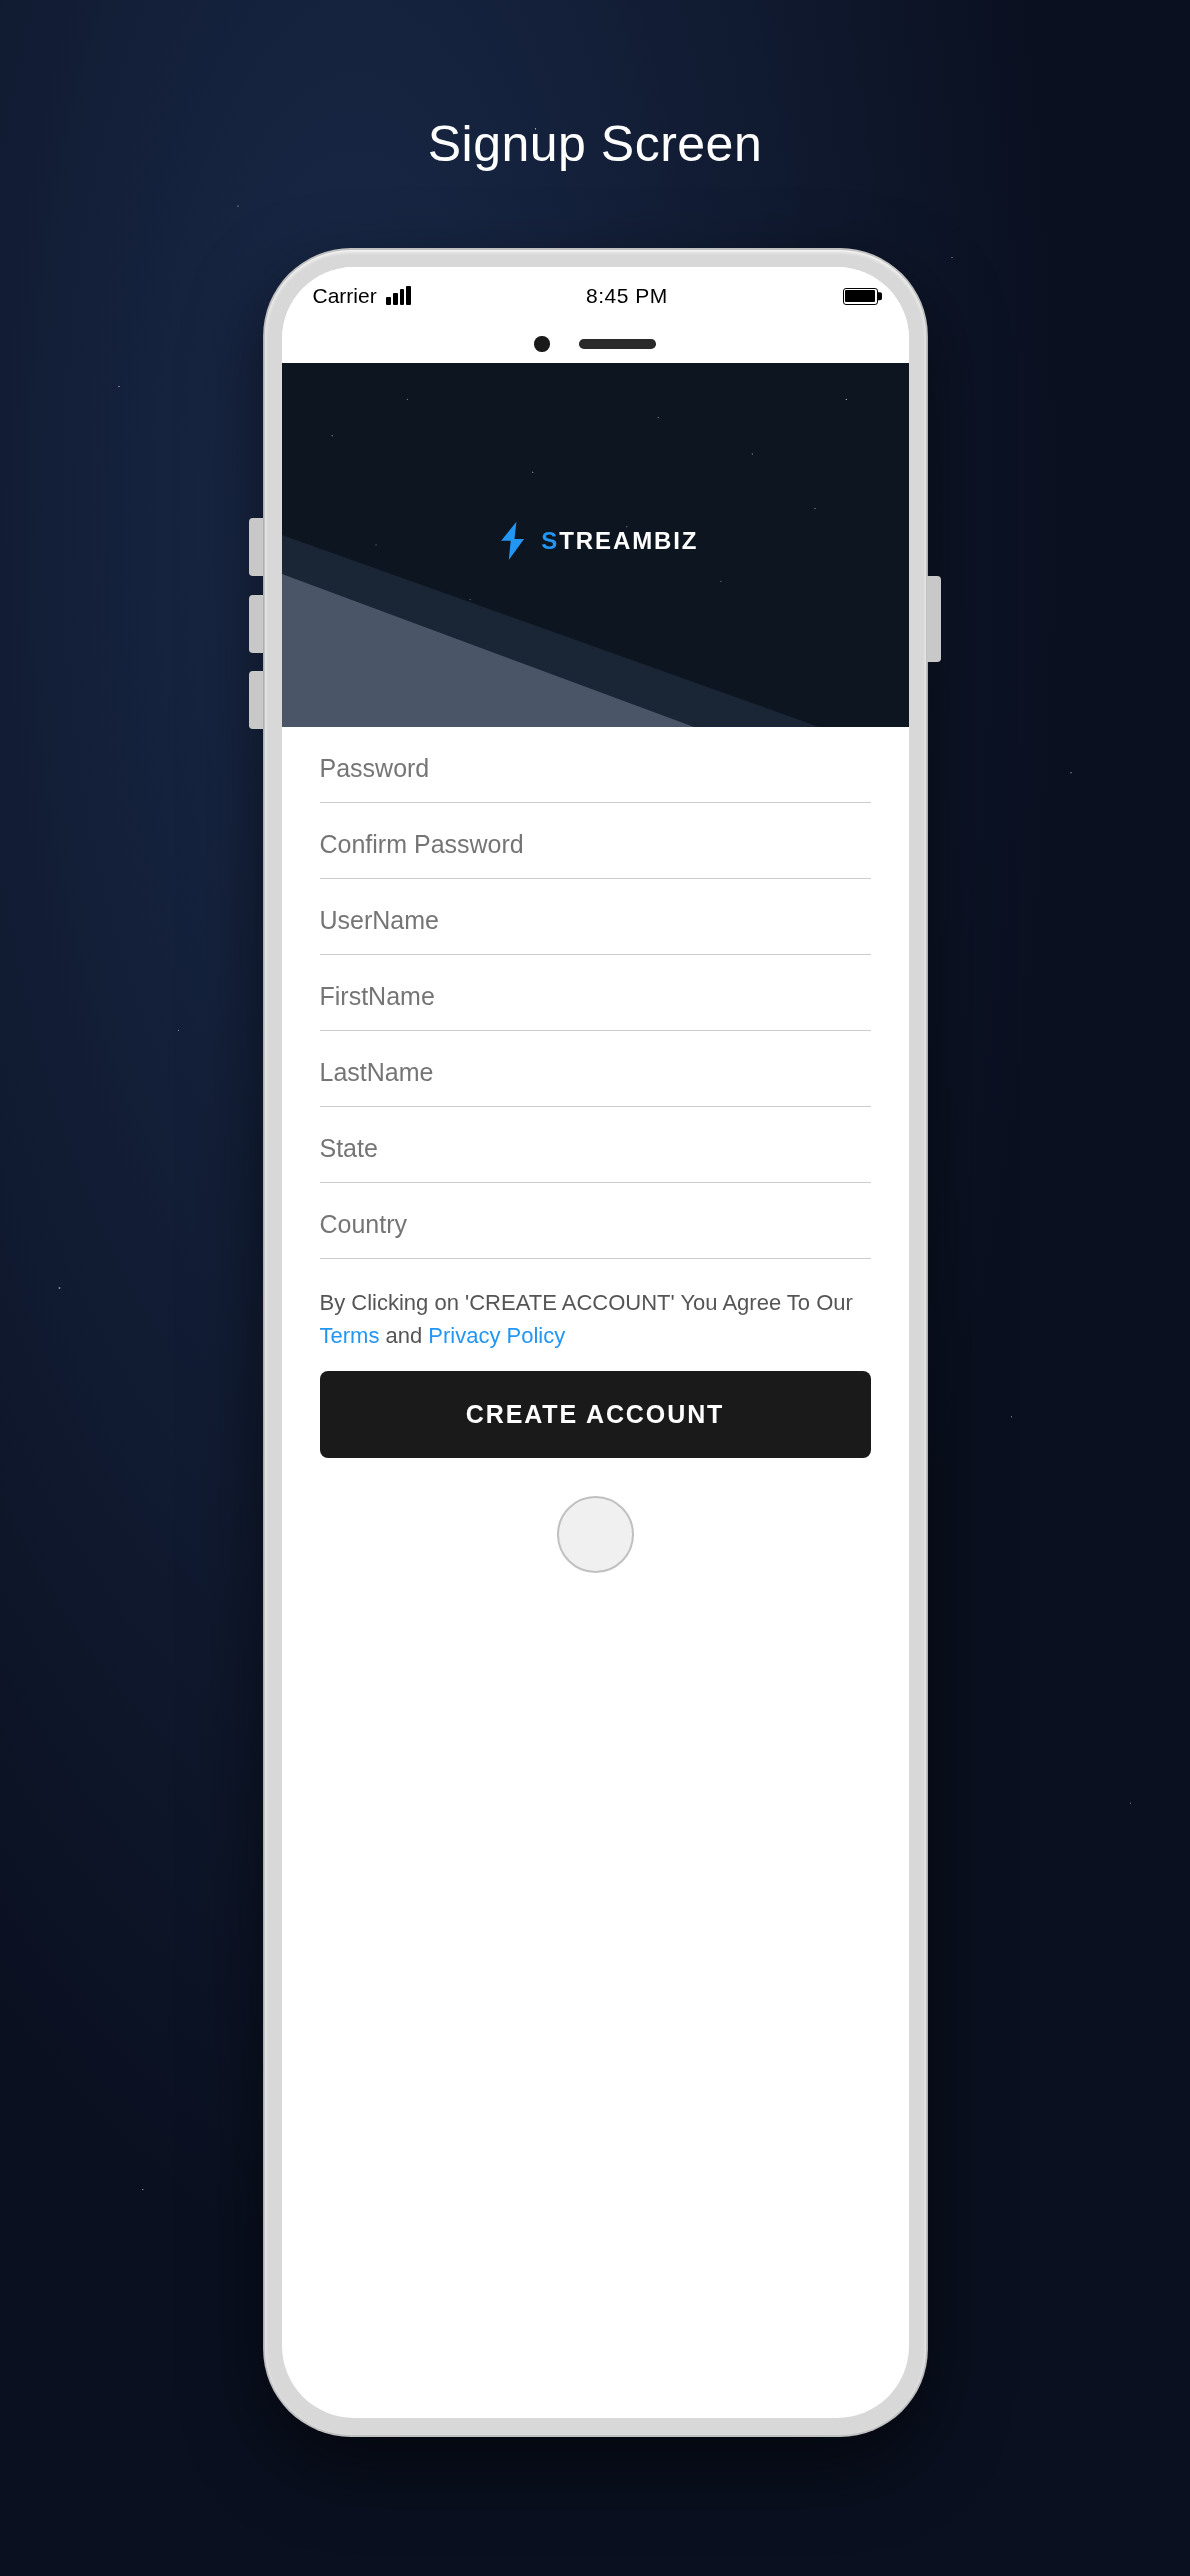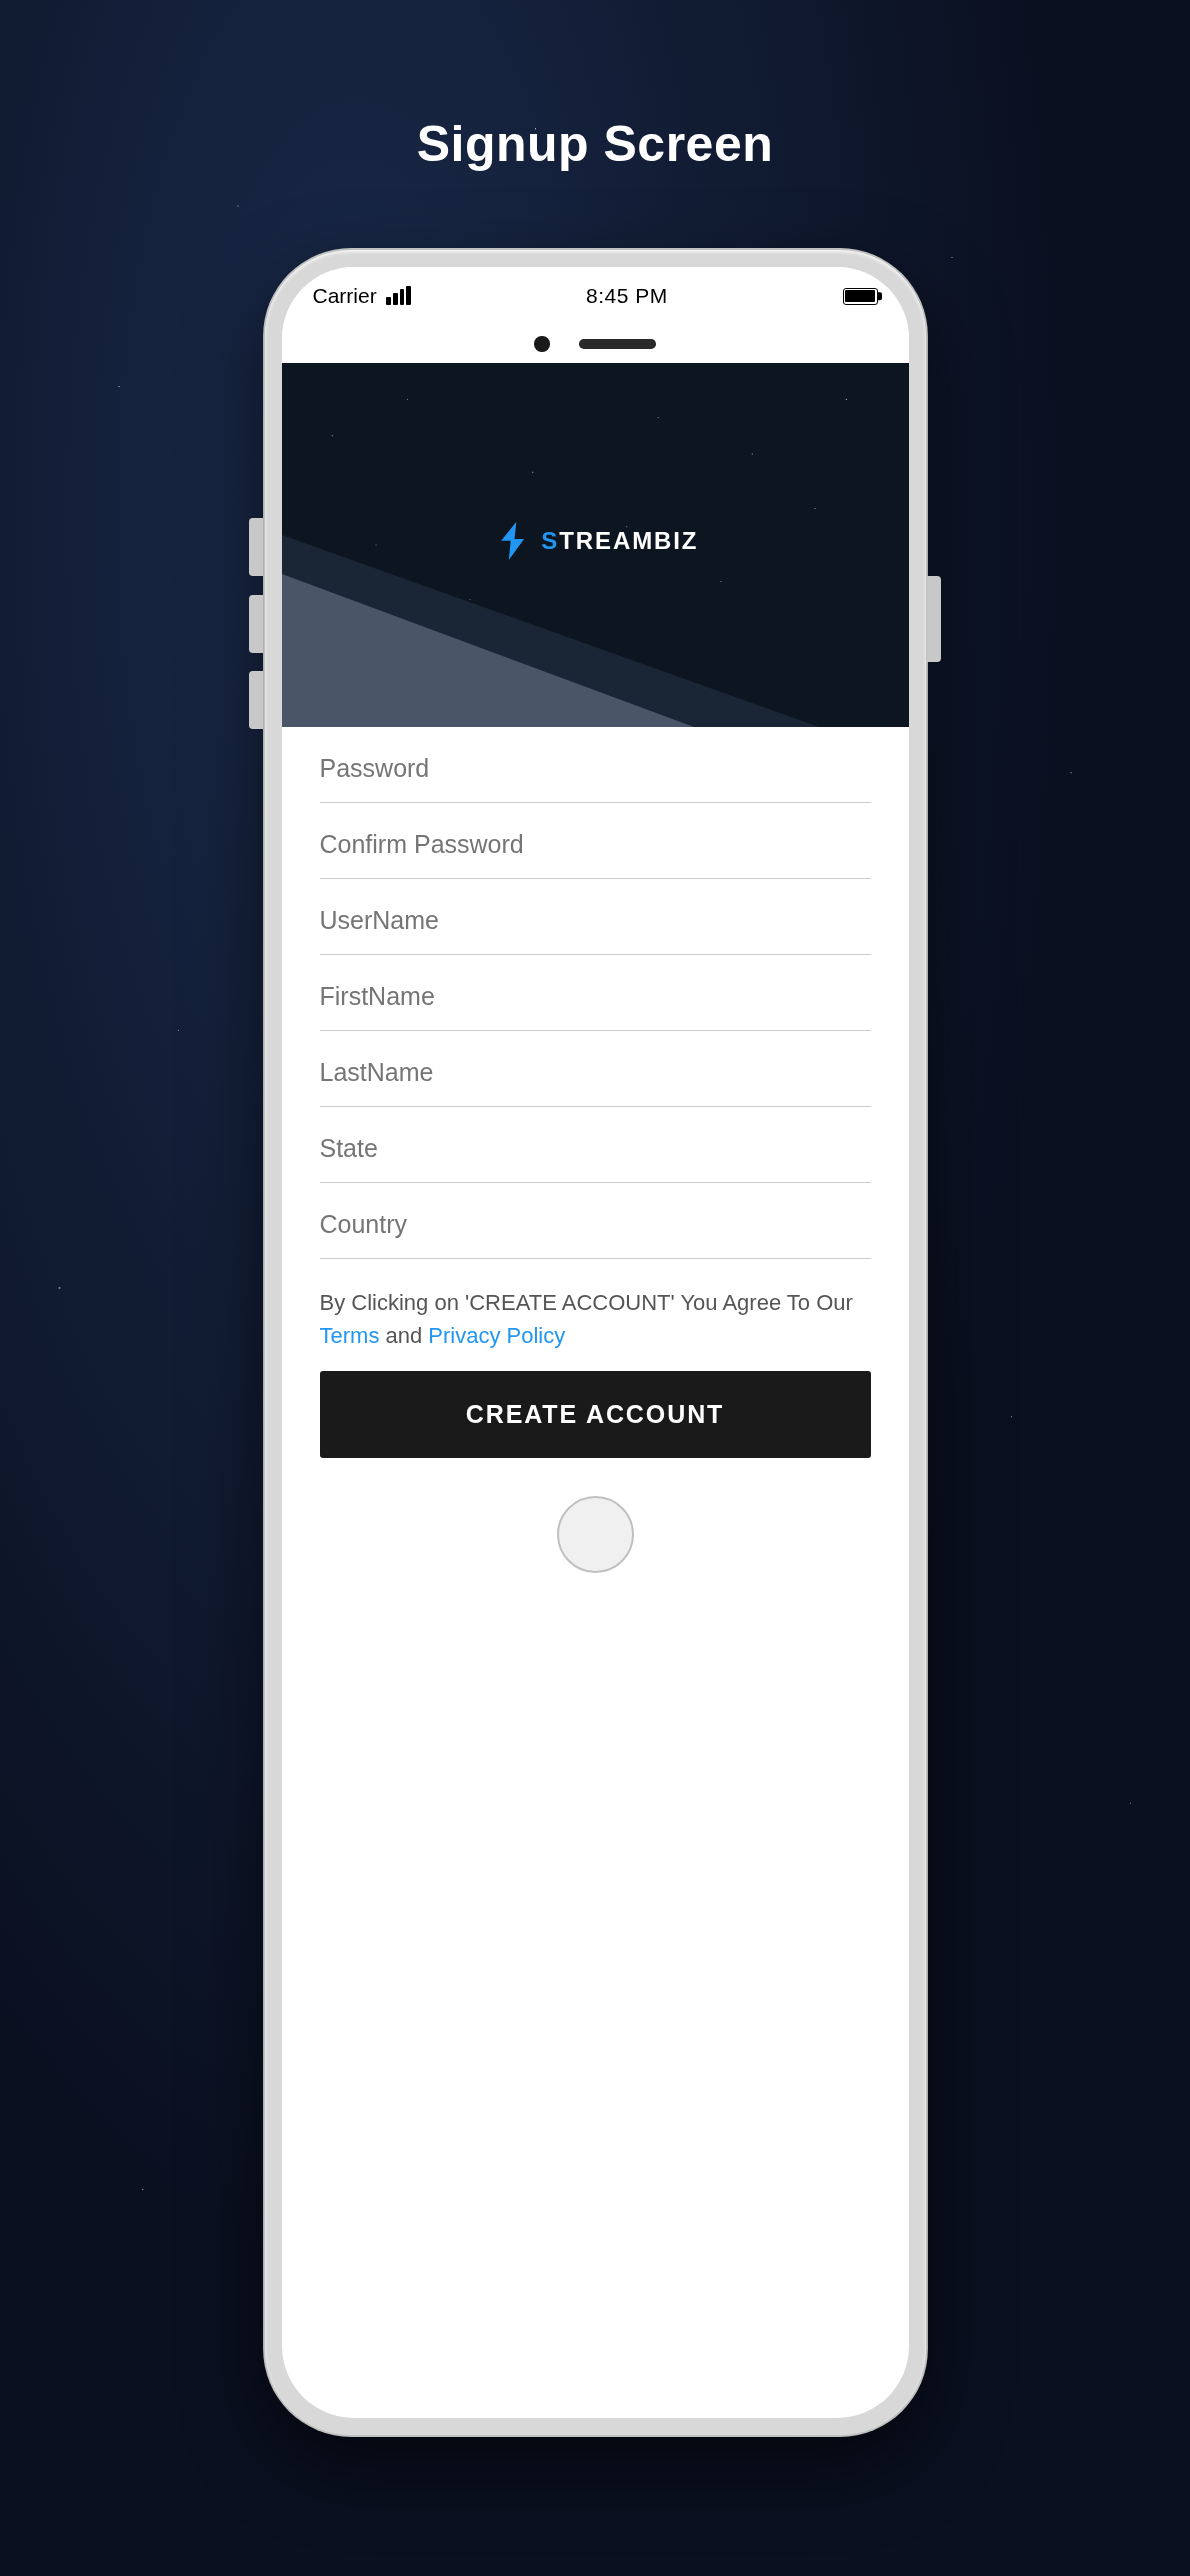--- a/index.html
+++ b/index.html
@@ -44,21 +44,21 @@
         radial-gradient(1px 1px at 30% 75%, rgba(255,255,255,0.6) 0%, transparent 100%),
         radial-gradient(1px 1px at 55% 80%, rgba(255,255,255,0.4) 0%, transparent 100%),
         radial-gradient(1px 1px at 12% 85%, rgba(255,255,255,0.7) 0%, transparent 100%);
       pointer-events: none;
       z-index: 0;
     }
 
     .page-title {
       color: #ffffff;
       font-size: 50px;
-      font-weight: 700;
+      font-weight: 400;
       margin-top: 115px;
       margin-bottom: 77px;
       position: relative;
       z-index: 1;
       letter-spacing: 0.5px;
     }
 
     
     .phone-frame {
       position: relative;
@@ -318,21 +318,21 @@
     .terms-link {
       color: #2196F3;
       text-decoration: none;
     }
 
     .create-btn {
       width: 100%;
       background: #1a1a1a;
       color: #ffffff;
       border: none;
-      border-radius: 3px;
+      border-radius: 8px;
       padding: 29px 0;
       font-size: 25px;
       font-weight: 700;
       letter-spacing: 1.9px;
       cursor: pointer;
       margin-bottom: 19px;
     }
 
     
     .home-button-area {

